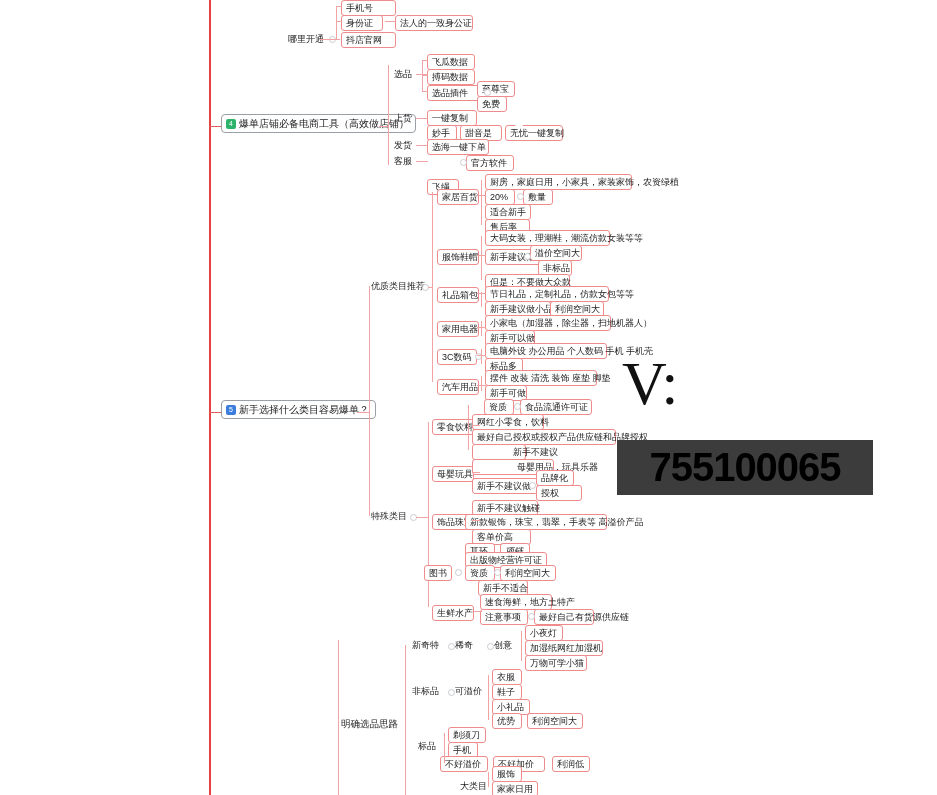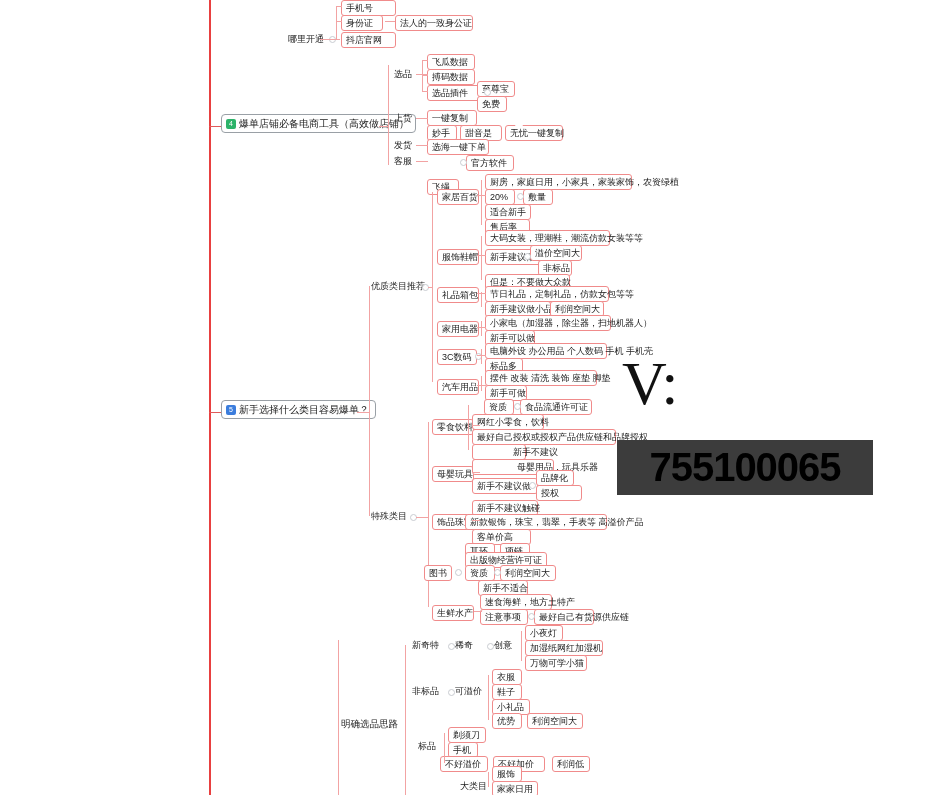--- a/index.html
+++ b/index.html
@@ -237,21 +237,21 @@
   <div class="node" style="left:536px;top:470px;width:38px;">品牌化</div>
   <div class="node" style="left:536px;top:485px;width:46px;">授权</div>
   <div class="dot" style="left:529px;top:482px;"></div>
   <div class="ln h" style="left:472px;top:472px;width:8px;"></div>
 
   <div class="node" style="left:432px;top:514px;width:42px;">饰品珠宝</div>
   <div class="node" style="left:472px;top:500px;width:66px;">新手不建议触碰</div>
   <div class="node" style="left:465px;top:514px;width:142px;">新款银饰，珠宝，翡翠，手表等 高溢价产品</div>
   <div class="node" style="left:472px;top:529px;width:59px;">客单价高</div>
   <div class="node" style="left:465px;top:543px;width:30px;">耳环</div>
-  <div class="node" style="left:500px;top:543px;width:30px;">项链</div>
+  <div class="node" style="left:500px;top:543px;width:30px;font-style:italic;">项链</div>
   <div class="ln h" style="left:472px;top:520px;width:8px;"></div>
 
   <div class="node" style="left:424px;top:565px;width:28px;">图书</div>
   <div class="node" style="left:465px;top:552px;width:82px;">出版物经营许可证</div>
   <div class="node" style="left:465px;top:565px;width:30px;">资质</div>
   <div class="node" style="left:500px;top:565px;width:56px;">利润空间大</div>
   <div class="node" style="left:478px;top:580px;width:50px;">新手不适合</div>
   <div class="dot" style="left:494px;top:569px;"></div>
   <div class="dot" style="left:455px;top:569px;"></div>
 

